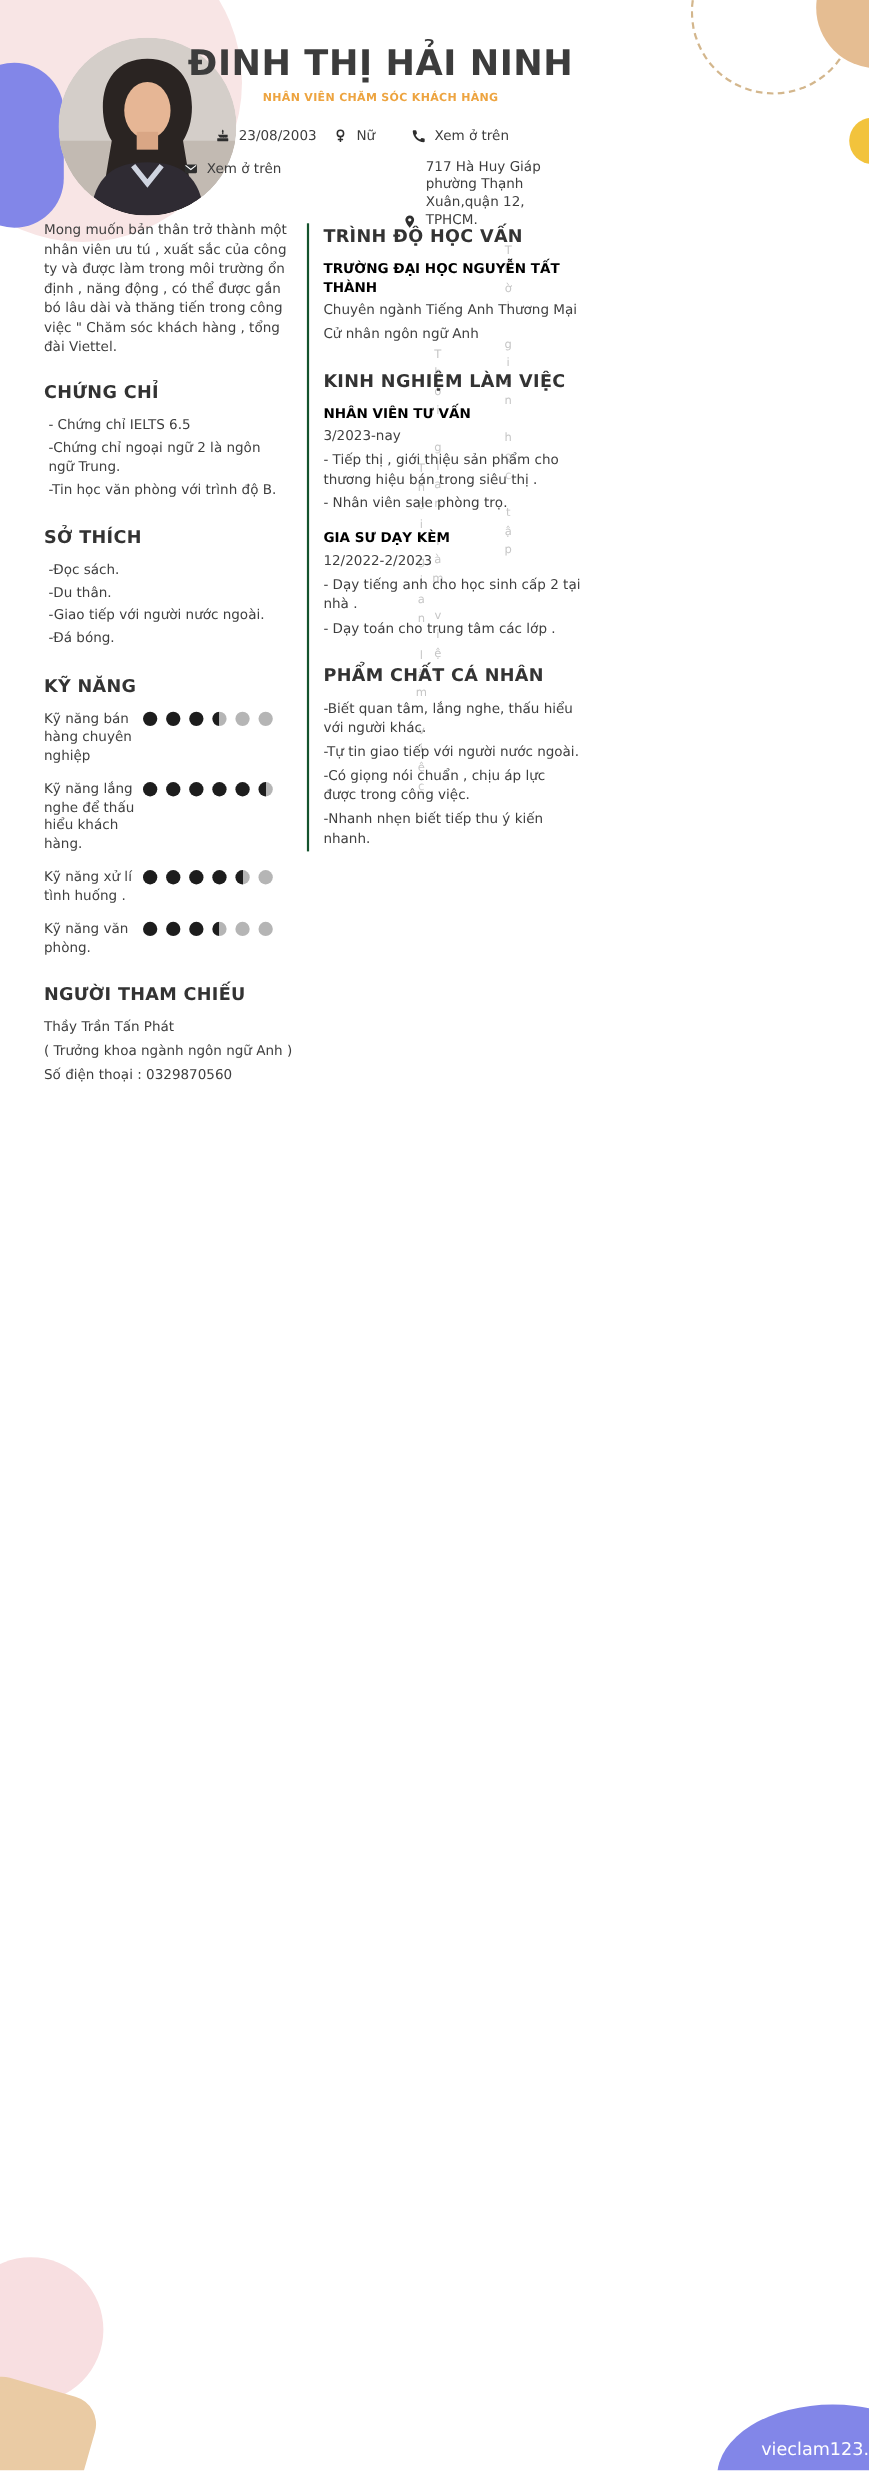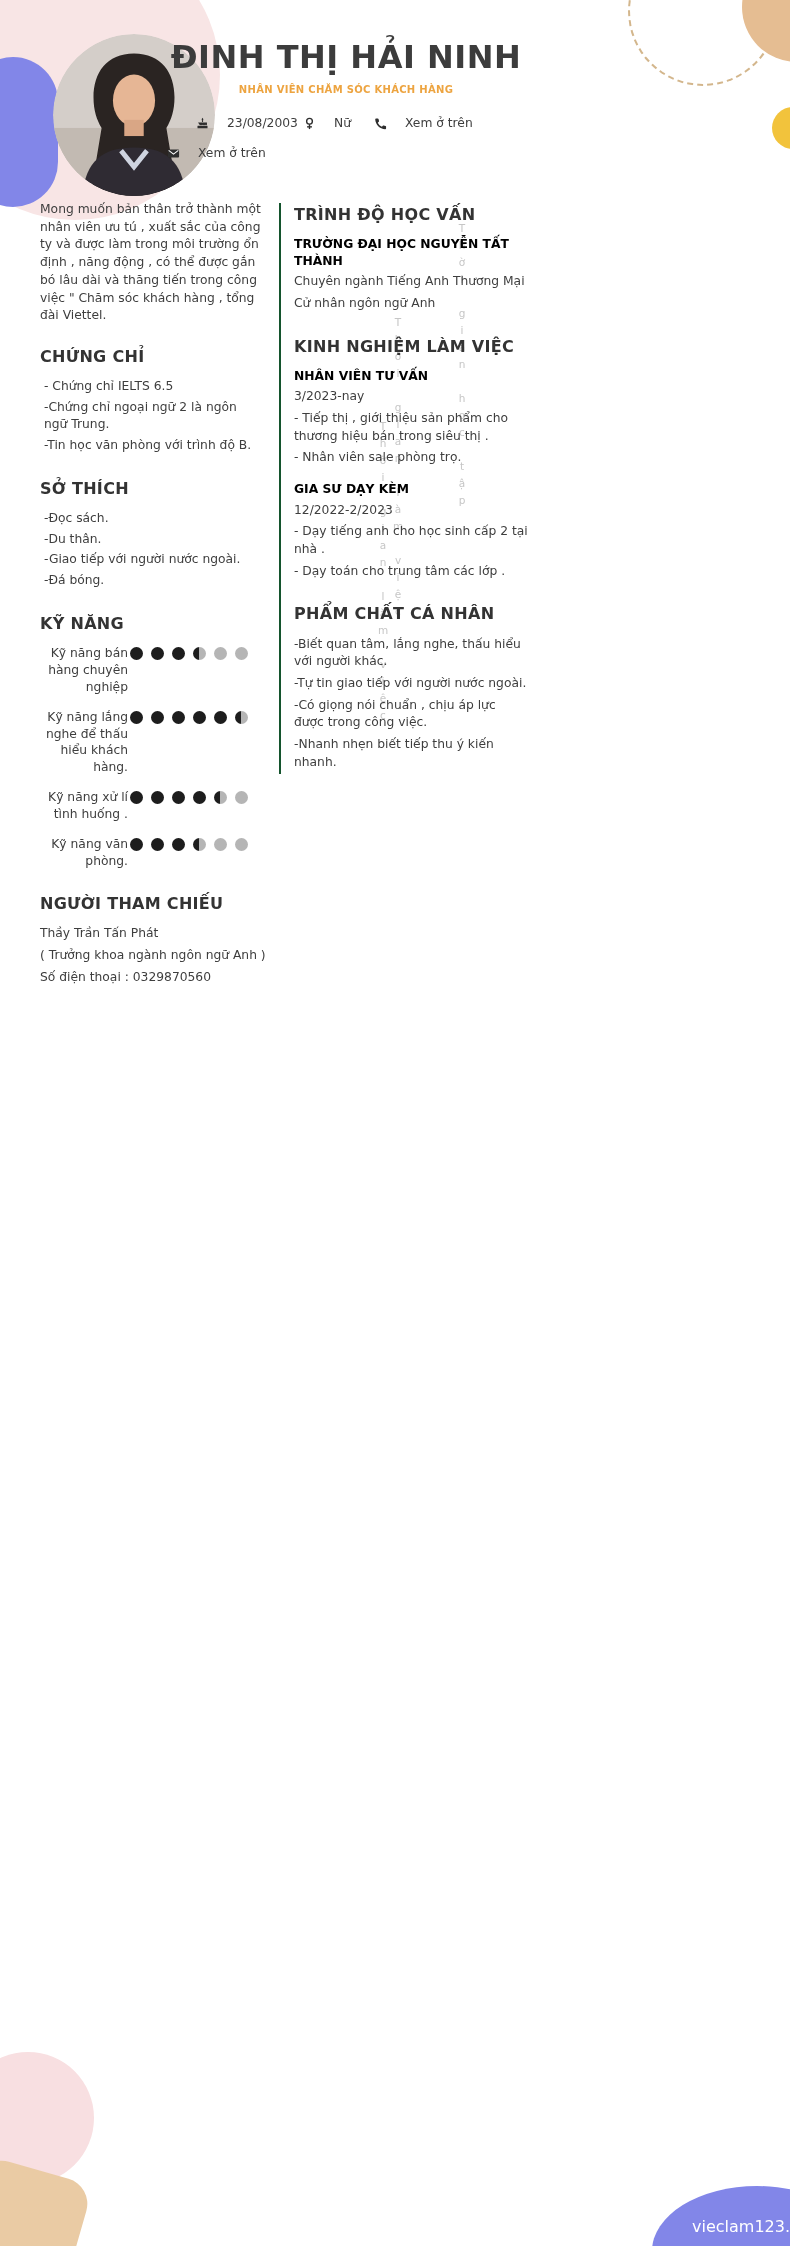--- a/index.html
+++ b/index.html
@@ -22,21 +22,21 @@
 
   
   .photo { position:absolute; left:53px; top:34px; width:162px; height:162px; border-radius:50%; overflow:hidden; z-index:2; }
 
   
   .name { position:absolute; left:120px; top:38px; width:452px; z-index:2; text-align:center;
           font-size:32px; font-weight:600; color:#3c3c3c; letter-spacing:.5px; margin:0; }
   .jobtitle { position:absolute; left:120px; top:84px; width:452px; z-index:2; text-align:center;
           font-size:10px; font-weight:700; color:#eda440; letter-spacing:.3px; }
 
-  .contact { position:absolute; z-index:2; display:flex; align-items:flex-end; gap:18px; font-size:12.3px; color:#3d3d3d; }
+  .contact { position:absolute; z-index:2; display:flex; align-items:flex-end; gap:8px; font-size:12.3px; color:#3d3d3d; }
   .contact svg { flex:0 0 auto; margin-top:1px; }
   .c-dob   { left:196px; top:116px; }
   .c-gender{ left:303px; top:116px; }
   .c-phone { left:374px; top:116px; }
   .c-mail  { left:167px; top:146px; }
   .c-addr  { left:366px; top:143px; width:150px; }
   .c-addr .txt { width:128px; line-height:1.32; }
 
   
   .leftcol { position:absolute; left:40px; top:201px; width:228px; z-index:2; font-size:12.3px; line-height:1.44; }
@@ -45,21 +45,21 @@
   h2.sec { font-size:16px; font-weight:700; color:#333; letter-spacing:.3px; margin:0 0 10px 0; }
   h2.sec.mt { margin-top:22px; }
   h3.sub { font-size:12.3px; font-weight:700; color:#000000; margin:0 0 3px 0; line-height:1.35; }
   h3.sub.mt { margin-top:14px; }
   .leftcol p, .rightcol p { margin:4px 0 3px 0; }
   .objective { margin:0 0 20px 0 !important; text-align:left; }
   ul.plain { list-style:none; margin:4px; padding:0; }
   ul.plain li { margin:0 0 3px 0; }
 
   
-  .skill { display:flex; align-items:flex-start; margin-bottom:13px;text-align:right; }
+  .skill { display:flex; align-items:flex-start; margin-bottom:13px; }
   .skill-label { flex:0 0 88px; width:88px; line-height:1.38; }
   .dots { display:flex; gap:8px; padding-top:2px; margin-left:2px; }
   .dot { width:13px; height:13px; border-radius:50%; }
   .dot.full { background:#1d1d1d; }
   .dot.half { background:linear-gradient(90deg,#1d1d1d 50%,#b5b5b5 50%); }
   .dot.empty{ background:#b5b5b5; }
 
   .refs h2 { margin-top:28px; }
 
   
@@ -133,20 +133,27 @@
   </div>
 
   <div class="contact c-mail">
     <svg width="13" height="13" viewBox="0 0 14 14">
       <rect x="1" y="2.8" width="12" height="8.4" rx="1" fill="#2e2e2e"></rect>
       <path d="M1.8 3.6 7 7.7l5.2-4.1" stroke="#fff" stroke-width="1.1" fill="none"></path>
     </svg>
     <span class="txt">Xem ở trên</span>
   </div>
 
+  <div class="contact c-addr">
+    <svg width="13" height="13" viewBox="0 0 14 14" fill="#2e2e2e">
+      <path d="M7 .9A4.3 4.3 0 0 0 2.7 5.2C2.7 8.3 7 13.1 7 13.1s4.3-4.8 4.3-7.9A4.3 4.3 0 0 0 7 .9z"></path>
+      <circle cx="7" cy="5.2" r="1.6" fill="#fff"></circle>
+    </svg>
+    <span class="txt">717 Hà Huy Giáp phường Thạnh Xuân,quận 12, TPHCM.</span>
+  </div>
 
   <div class="leftcol">
     <p class="objective">Mong muốn bản thân trở thành một nhân viên ưu tú , xuất sắc của công ty và được làm trong môi trường ổn định , năng động , có thể được gắn bó lâu dài và thăng tiến trong công việc " Chăm sóc khách hàng , tổng đài Viettel.</p>
 
     <h2 class="sec">CHỨNG CHỈ</h2>
     <ul class="plain">
       <li>- Chứng chỉ IELTS 6.5</li>
       <li>-Chứng chỉ ngoại ngữ 2 là ngôn ngữ Trung.</li>
       <li>-Tin học văn phòng với trình độ B.</li>
     </ul>

